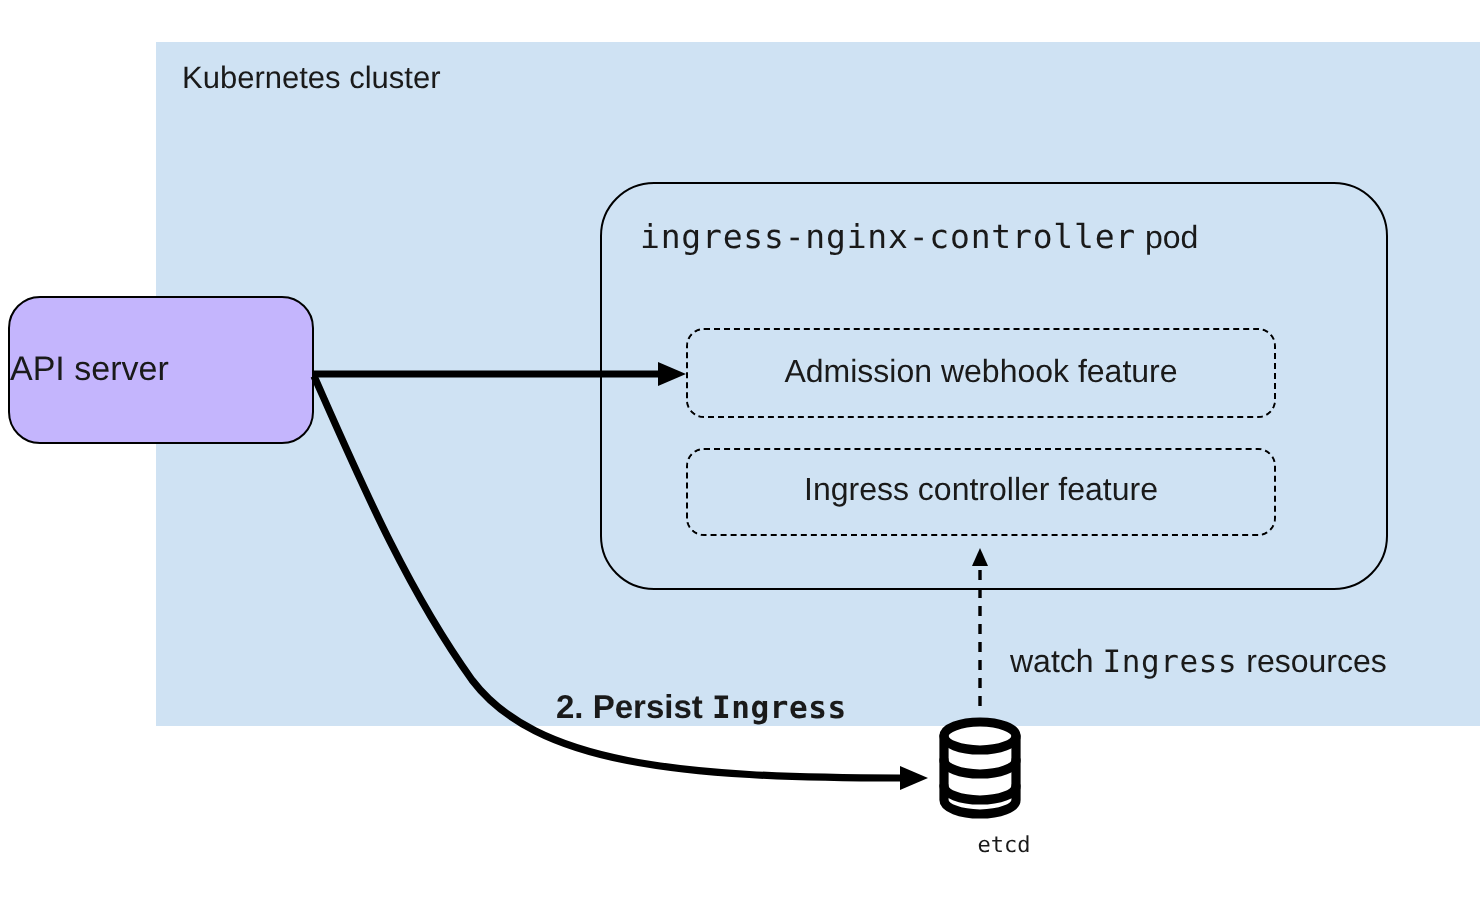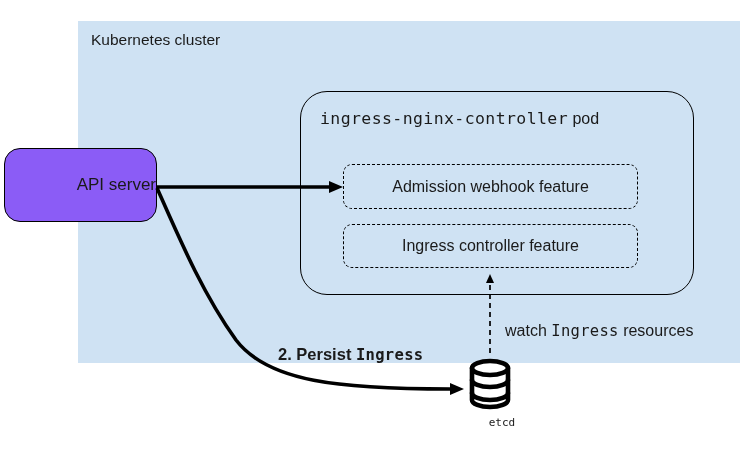--- a/index.html
+++ b/index.html
@@ -22,25 +22,25 @@
   .cluster-label {
     position: absolute;
     left: 13px; top: 10px;
     font-size: 15.5px;
     white-space: pre;
   }
   .api-box {
     position: absolute;
     left: 4px; top: 148px;
     width: 153px; height: 74px;
-    background: #8b5cf6;
+    background: #c4b5fd;
     border: 1.7px solid #000;
     border-radius: 16px;
     box-sizing: border-box;
-    display: flex; align-items: center; justify-content: flex-end;
+    display: flex; align-items: center; justify-content: flex-start;
     font-size: 17px;
   }
   .pod-box {
     position: absolute;
     left: 300px; top: 91px;
     width: 394px; height: 204px;
     border: 1.6px solid #000;
     border-radius: 27px;
     box-sizing: border-box;
     background: transparent;

